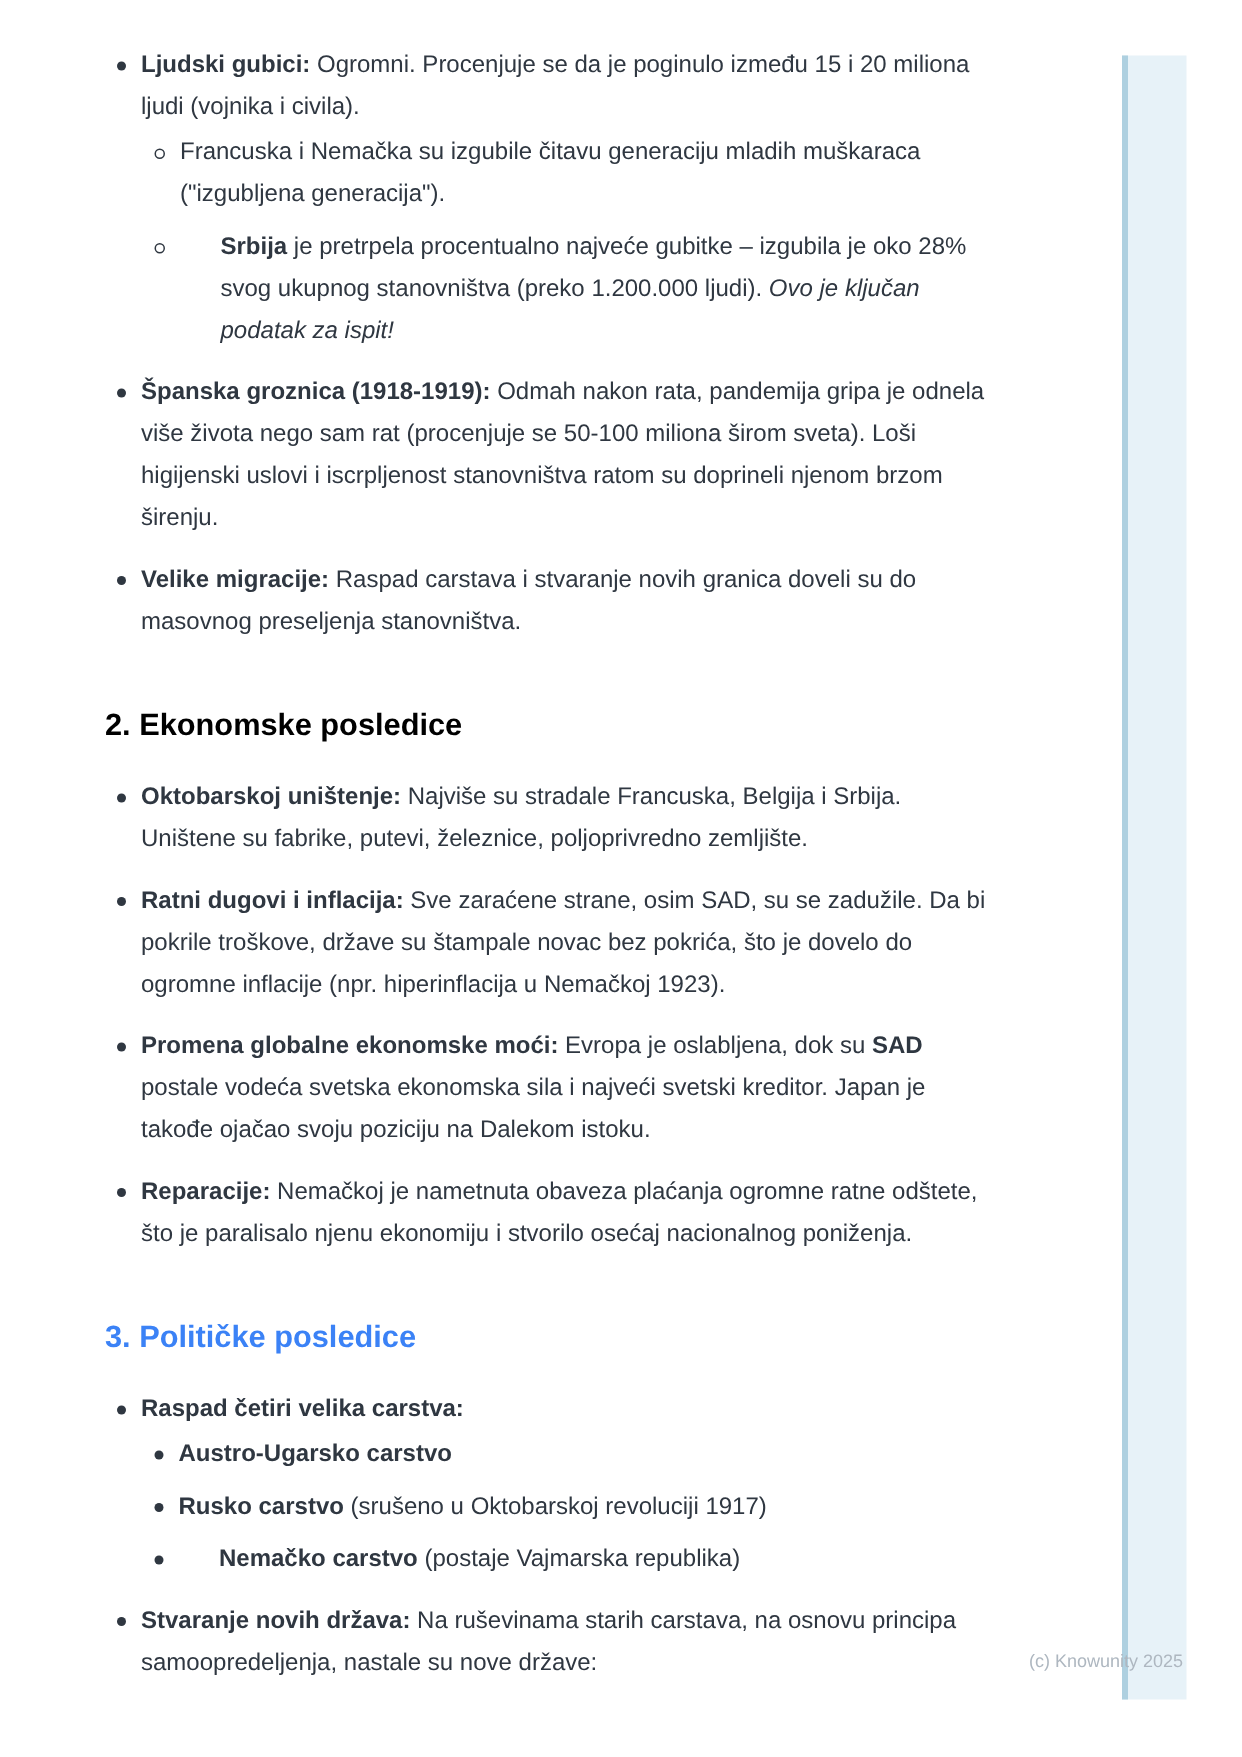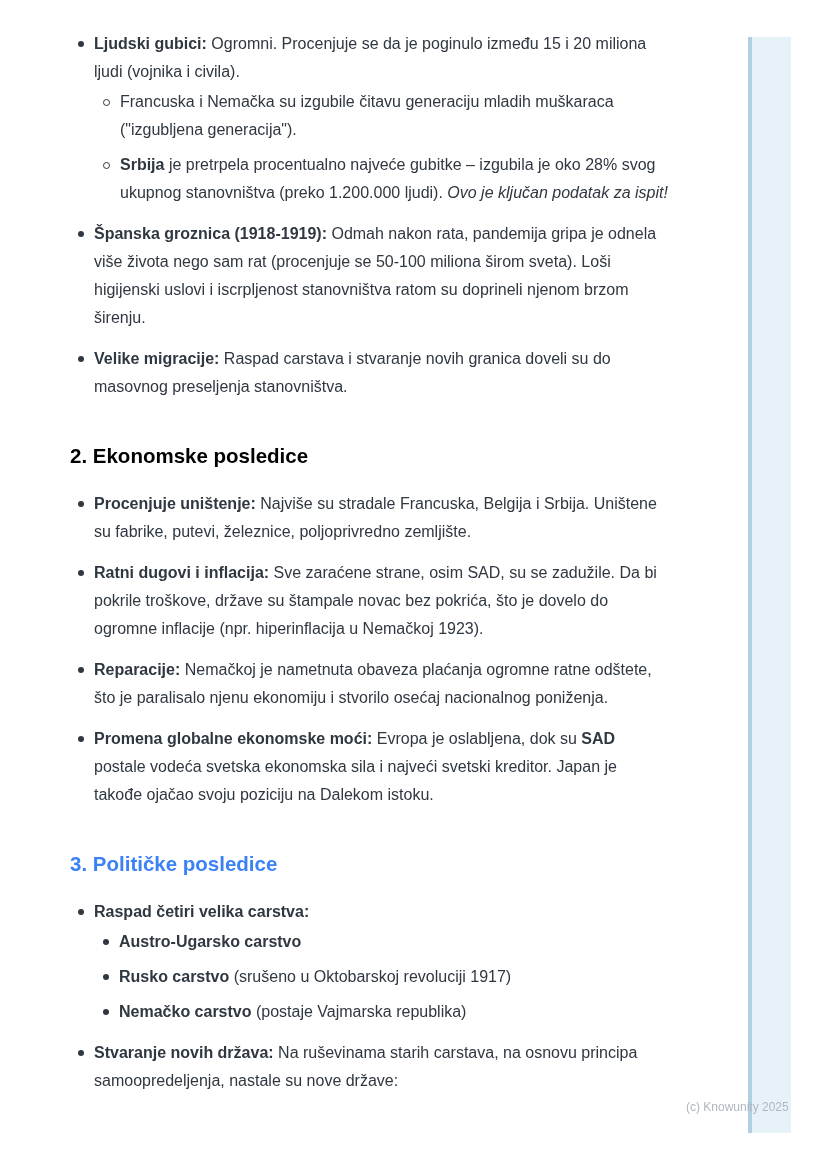--- a/index.html
+++ b/index.html
@@ -45,21 +45,21 @@
   }
   ul.items {
     list-style: none;
     margin: 0;
     padding: 0;
   }
   ul.lvl1 > li { margin-bottom: 13px; }
   ul.lvl1 > li:last-child { margin-bottom: 0; }
   ul.lvl2 { margin-top: 2px; }
   ul.lvl2 > li { margin-bottom: 7px; }
-  ul.lvl2 > li:last-child { margin-bottom: 0; }
+  ul.lvl2 > li:last-child { margin-bottom: 0; gap: 27px; }
   li { display: flex; align-items: flex-start; }
   .li-body { flex: 1 1 auto; min-width: 0; }
   .marker {
     flex: 0 0 auto;
     display: inline-block;
     margin-top: 11px;
   }
   .marker.disc {
     width: 6px;
     height: 6px;
@@ -117,33 +117,33 @@
           <span class="marker disc"></span>
           <div class="li-body"><span class="text"><span class="b ">Velike migracije:</span><span class=""> Raspad carstava i stvaranje novih granica doveli su do masovnog preseljenja stanovništva.</span></span></div>
         </li>
       </ul>
     </section>
     <section class="section">
       <h2 class="section-title" style="color: #000000;">2. Ekonomske posledice</h2>
       <ul class="items lvl1">
         <li>
           <span class="marker disc"></span>
-          <div class="li-body"><span class="text"><span class="b ">Procenjuje uništenje:</span><span class=""> Najviše su stradale Francuska, Belgija i Srbija. Uništene su fabrike, putevi, železnice, poljoprivredno zemljište.</span></span></div>
+          <div class="li-body"><span class="text"><span class="b ">Oktobarskoj uništenje:</span><span class=""> Najviše su stradale Francuska, Belgija i Srbija. Uništene su fabrike, putevi, železnice, poljoprivredno zemljište.</span></span></div>
         </li>
         <li>
           <span class="marker disc"></span>
           <div class="li-body"><span class="text"><span class="b ">Ratni dugovi i inflacija:</span><span class=""> Sve zaraćene strane, osim SAD, su se zadužile. Da bi pokrile troškove, države su štampale novac bez pokrića, što je dovelo do ogromne inflacije (npr. hiperinflacija u Nemačkoj 1923).</span></span></div>
         </li>
         <li>
           <span class="marker disc"></span>
-          <div class="li-body"><span class="text"><span class="b ">Reparacije:</span><span class=""> Nemačkoj je nametnuta obaveza plaćanja ogromne ratne odštete, što je paralisalo njenu ekonomiju i stvorilo osećaj nacionalnog poniženja.</span></span></div>
+          <div class="li-body"><span class="text"><span class="b ">Promena globalne ekonomske moći:</span><span class=""> Evropa je oslabljena, dok su </span><span class="b ">SAD</span><span class=""> postale vodeća svetska ekonomska sila i najveći svetski kreditor. Japan je takođe ojačao svoju poziciju na Dalekom istoku.</span></span></div>
         </li>
         <li>
           <span class="marker disc"></span>
-          <div class="li-body"><span class="text"><span class="b ">Promena globalne ekonomske moći:</span><span class=""> Evropa je oslabljena, dok su </span><span class="b ">SAD</span><span class=""> postale vodeća svetska ekonomska sila i najveći svetski kreditor. Japan je takođe ojačao svoju poziciju na Dalekom istoku.</span></span></div>
+          <div class="li-body"><span class="text"><span class="b ">Reparacije:</span><span class=""> Nemačkoj je nametnuta obaveza plaćanja ogromne ratne odštete, što je paralisalo njenu ekonomiju i stvorilo osećaj nacionalnog poniženja.</span></span></div>
         </li>
       </ul>
     </section>
     <section class="section">
       <h2 class="section-title" style="color: #3b82f6;">3. Političke posledice</h2>
       <ul class="items lvl1">
         <li>
           <span class="marker disc"></span>
           <div class="li-body"><span class="text"><span class="b ">Raspad četiri velika carstva:</span></span><ul class="items lvl2">
               <li>

